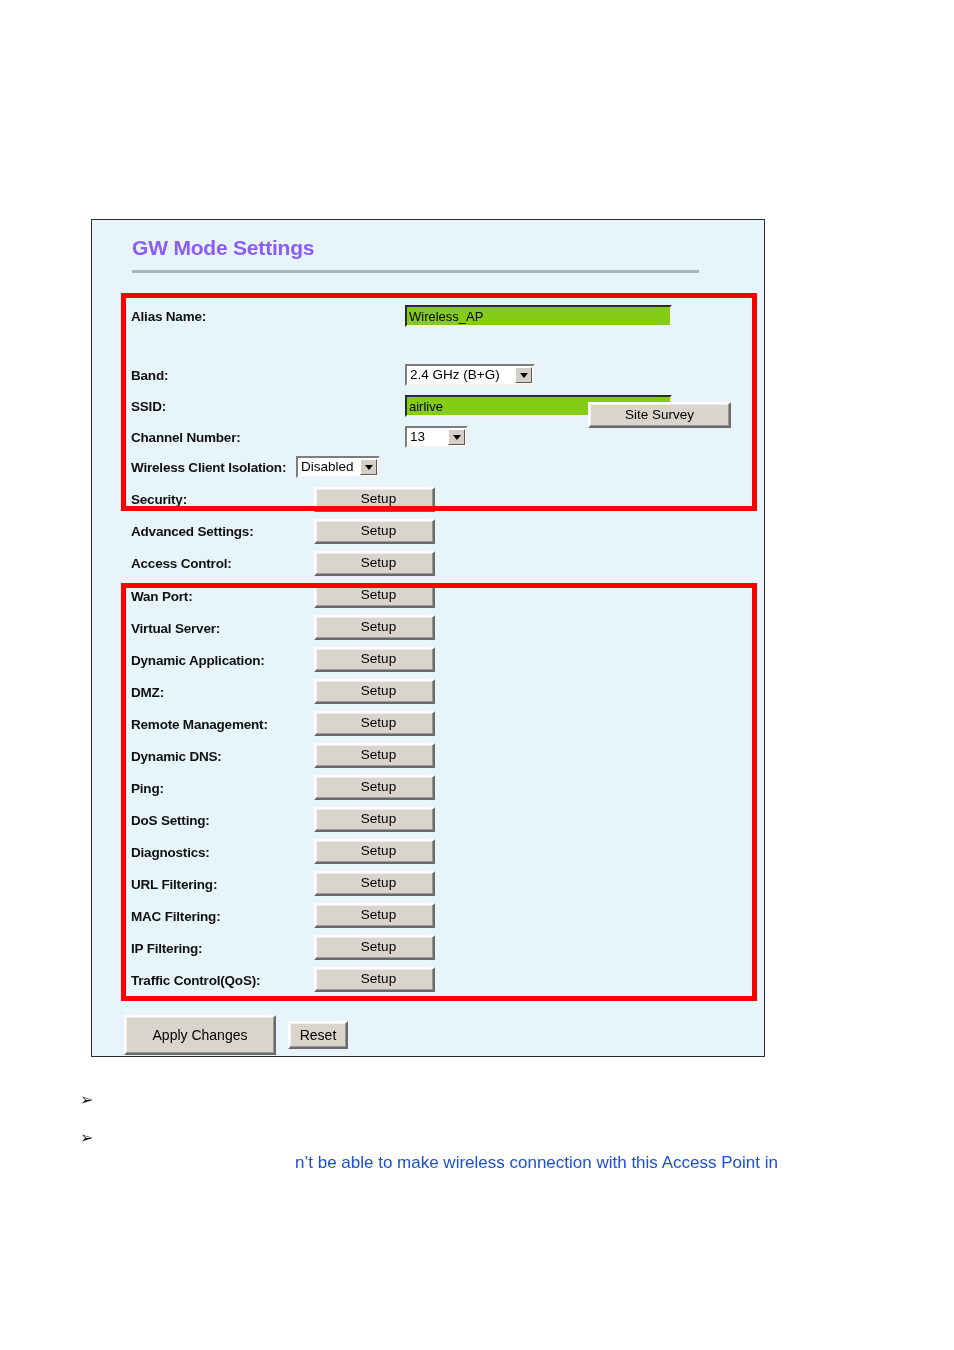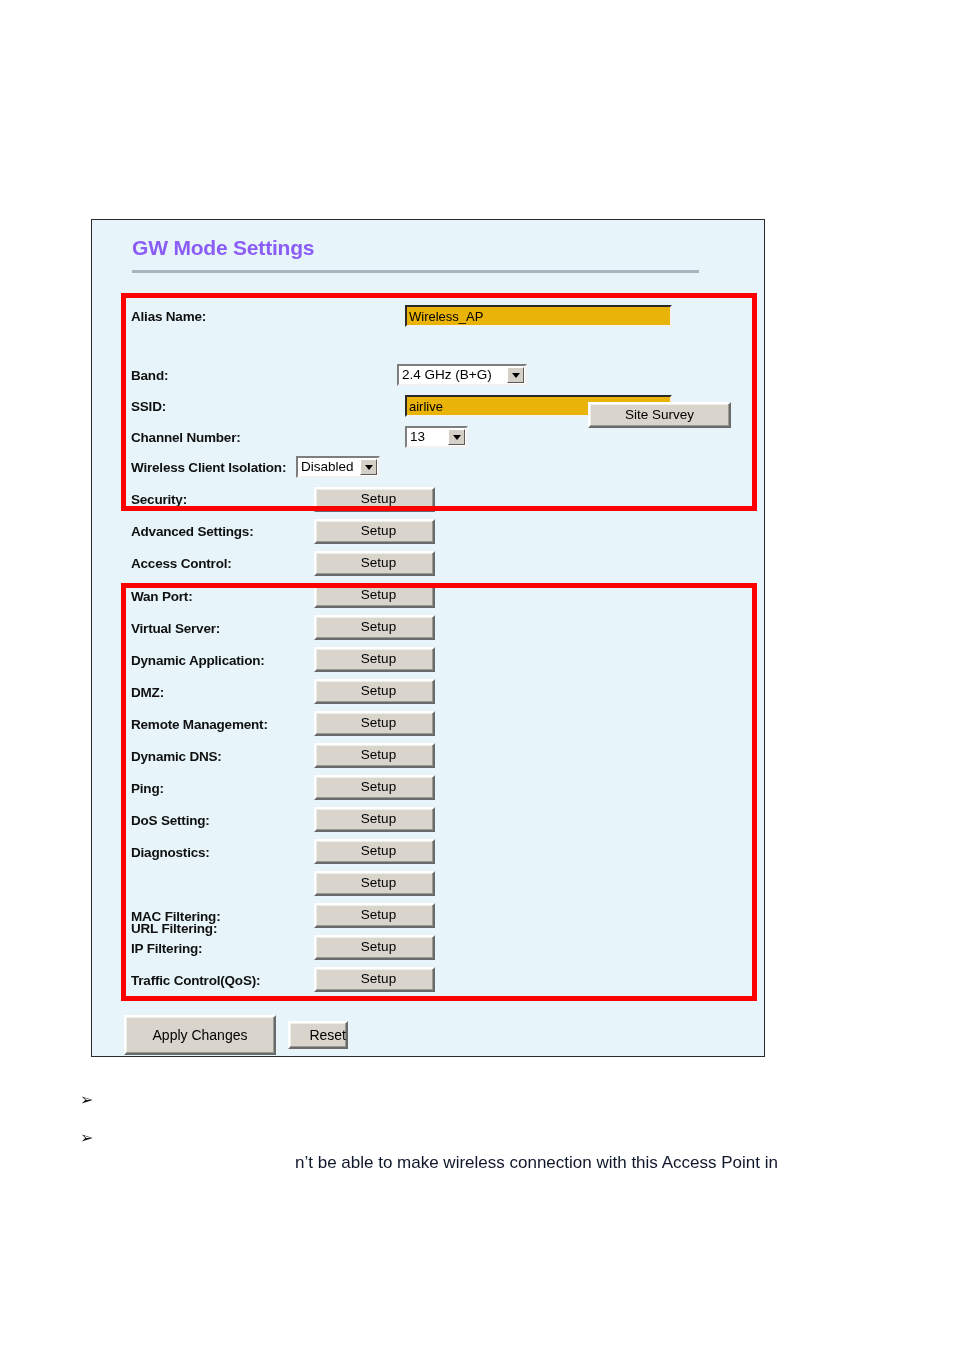--- a/index.html
+++ b/index.html
@@ -93,21 +93,21 @@
     position: absolute;
     left: 0;
     top: 0;
     height: 100%;
     display: flex;
     align-items: center;
   }
 
   
   .txtinput {
-    background: #eab308;
+    background: #84cc16;
     border: 2px inset #d8d8d8;
     border-top-color: #7e7e7e;
     border-left-color: #7e7e7e;
     border-right-color: #f2f2f2;
     border-bottom-color: #f2f2f2;
     font-family: "Liberation Sans", sans-serif;
     font-size: 13px;
     color: #000;
     padding: 0 2px;
     box-sizing: border-box;
@@ -191,21 +191,21 @@
     height: 25px;
     line-height: 20px;
     text-align: center;
     box-sizing: border-box;
     cursor: default;
     padding: 0;
   }
   .btn-setup { width: 121px; padding-left: 8px; }
   .btn-survey { width: 143px; height: 26px; }
   .btn-apply  { width: 152px; height: 40px; font-size: 14px; }
-  .btn-reset  { width: 60px;  height: 28px; font-size: 14px; text-align: right; }
+  .btn-reset  { width: 60px;  height: 28px; font-size: 14px; }
 
   #bottom-buttons {
     position: absolute;
     left: 32px;
     top: 795px;
     display: flex;
     align-items: center;
     gap: 12px;
   }
 
@@ -217,21 +217,21 @@
     color: #111;
   }
   #bullet-1 { left: 80px; top: 1090px; }
   #bullet-2 { left: 80px; top: 1128px; }
   #body-line-1 {
     position: absolute;
     left: 295px;
     top: 1153px;
     font-family: "Liberation Sans", sans-serif;
     font-size: 17px;
-    color: #0f172a;
+    color: #1d4ed8;
     white-space: nowrap;
   }
 </style>
 </head>
 <body>
 
 <div id="panel">
 
   <div id="panel-title">GW Mode Settings</div>
   <div id="title-rule"></div>
@@ -242,21 +242,21 @@
       <span class="lbl">Alias Name:</span>
     </div>
     <div class="ctrl-wrap" style="left:313px; top:83px; height:26px;">
       <input class="txtinput" style="width: 267px;" type="text" value="Wireless_AP">
     </div>
 
 
     <div class="row" style="top:142px;">
       <span class="lbl">Band:</span>
     </div>
-    <div class="ctrl-wrap" style="left:305px; top:142px; height:26px;">
+    <div class="ctrl-wrap" style="left:313px; top:142px; height:26px;">
       <span class="selbox" style="width:130px;">
         <span class="selval">2.4 GHz (B+G)</span>
         <span class="selarrow">
             <i></i>
           </span>
       </span>
     </div>
 
     <div class="row" style="top:173px;">
       <span class="lbl">SSID:</span>
@@ -369,21 +369,21 @@
       <button class="btn btn-setup">Setup</button>
     </div>
 
     <div class="row" style="top:619px;">
       <span class="lbl">Diagnostics:</span>
     </div>
     <div class="ctrl-wrap" style="left:222px; top:618px; height:26px;">
       <button class="btn btn-setup">Setup</button>
     </div>
 
-    <div class="row" style="top:651px;margin-top:44px;">
+    <div class="row" style="top:651px;">
       <span class="lbl">URL Filtering:</span>
     </div>
     <div class="ctrl-wrap" style="left:222px; top:650px; height:26px;">
       <button class="btn btn-setup">Setup</button>
     </div>
 
     <div class="row" style="top:683px;">
       <span class="lbl">MAC Filtering:</span>
     </div>
     <div class="ctrl-wrap" style="left:222px; top:682px; height:26px;">

